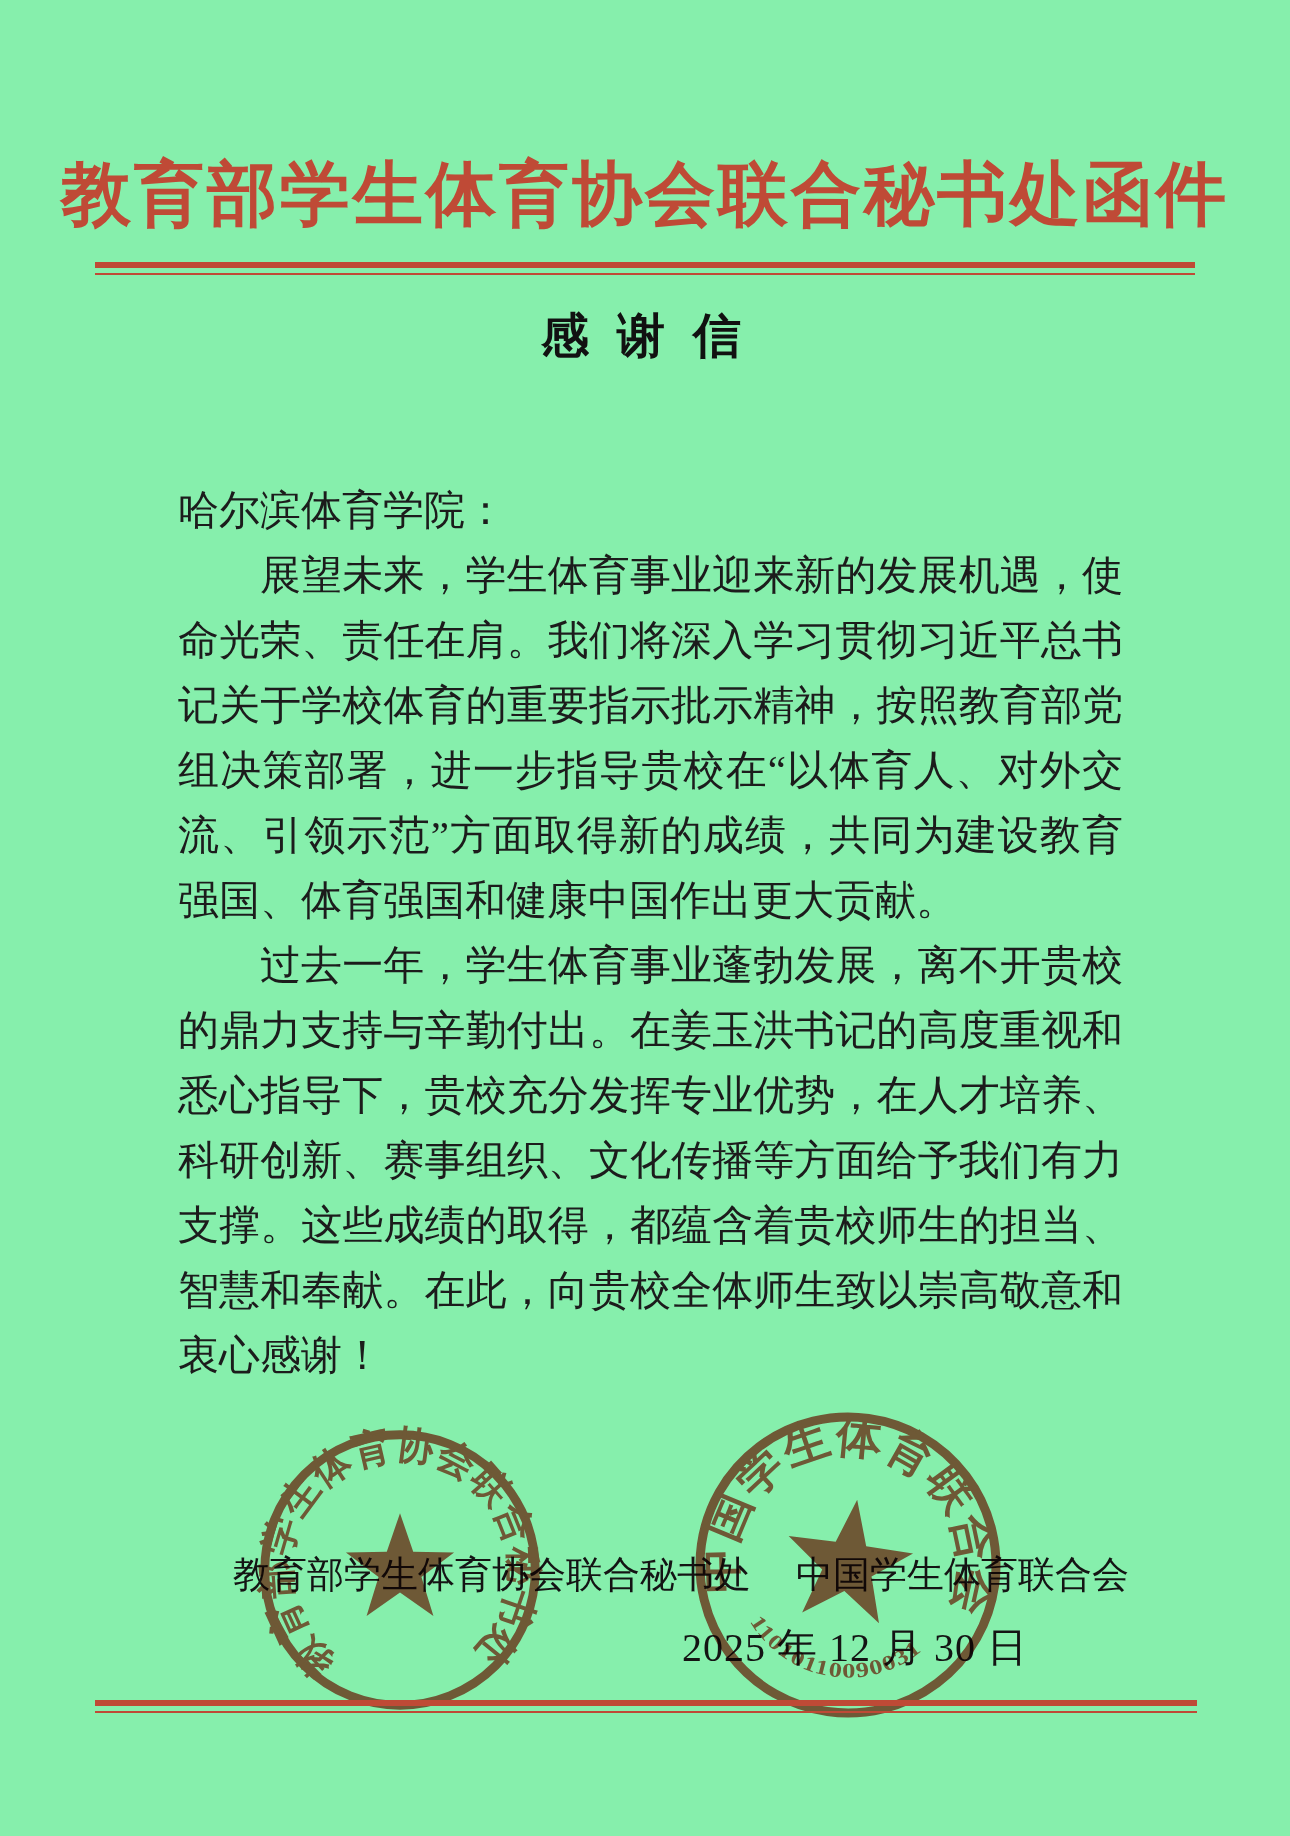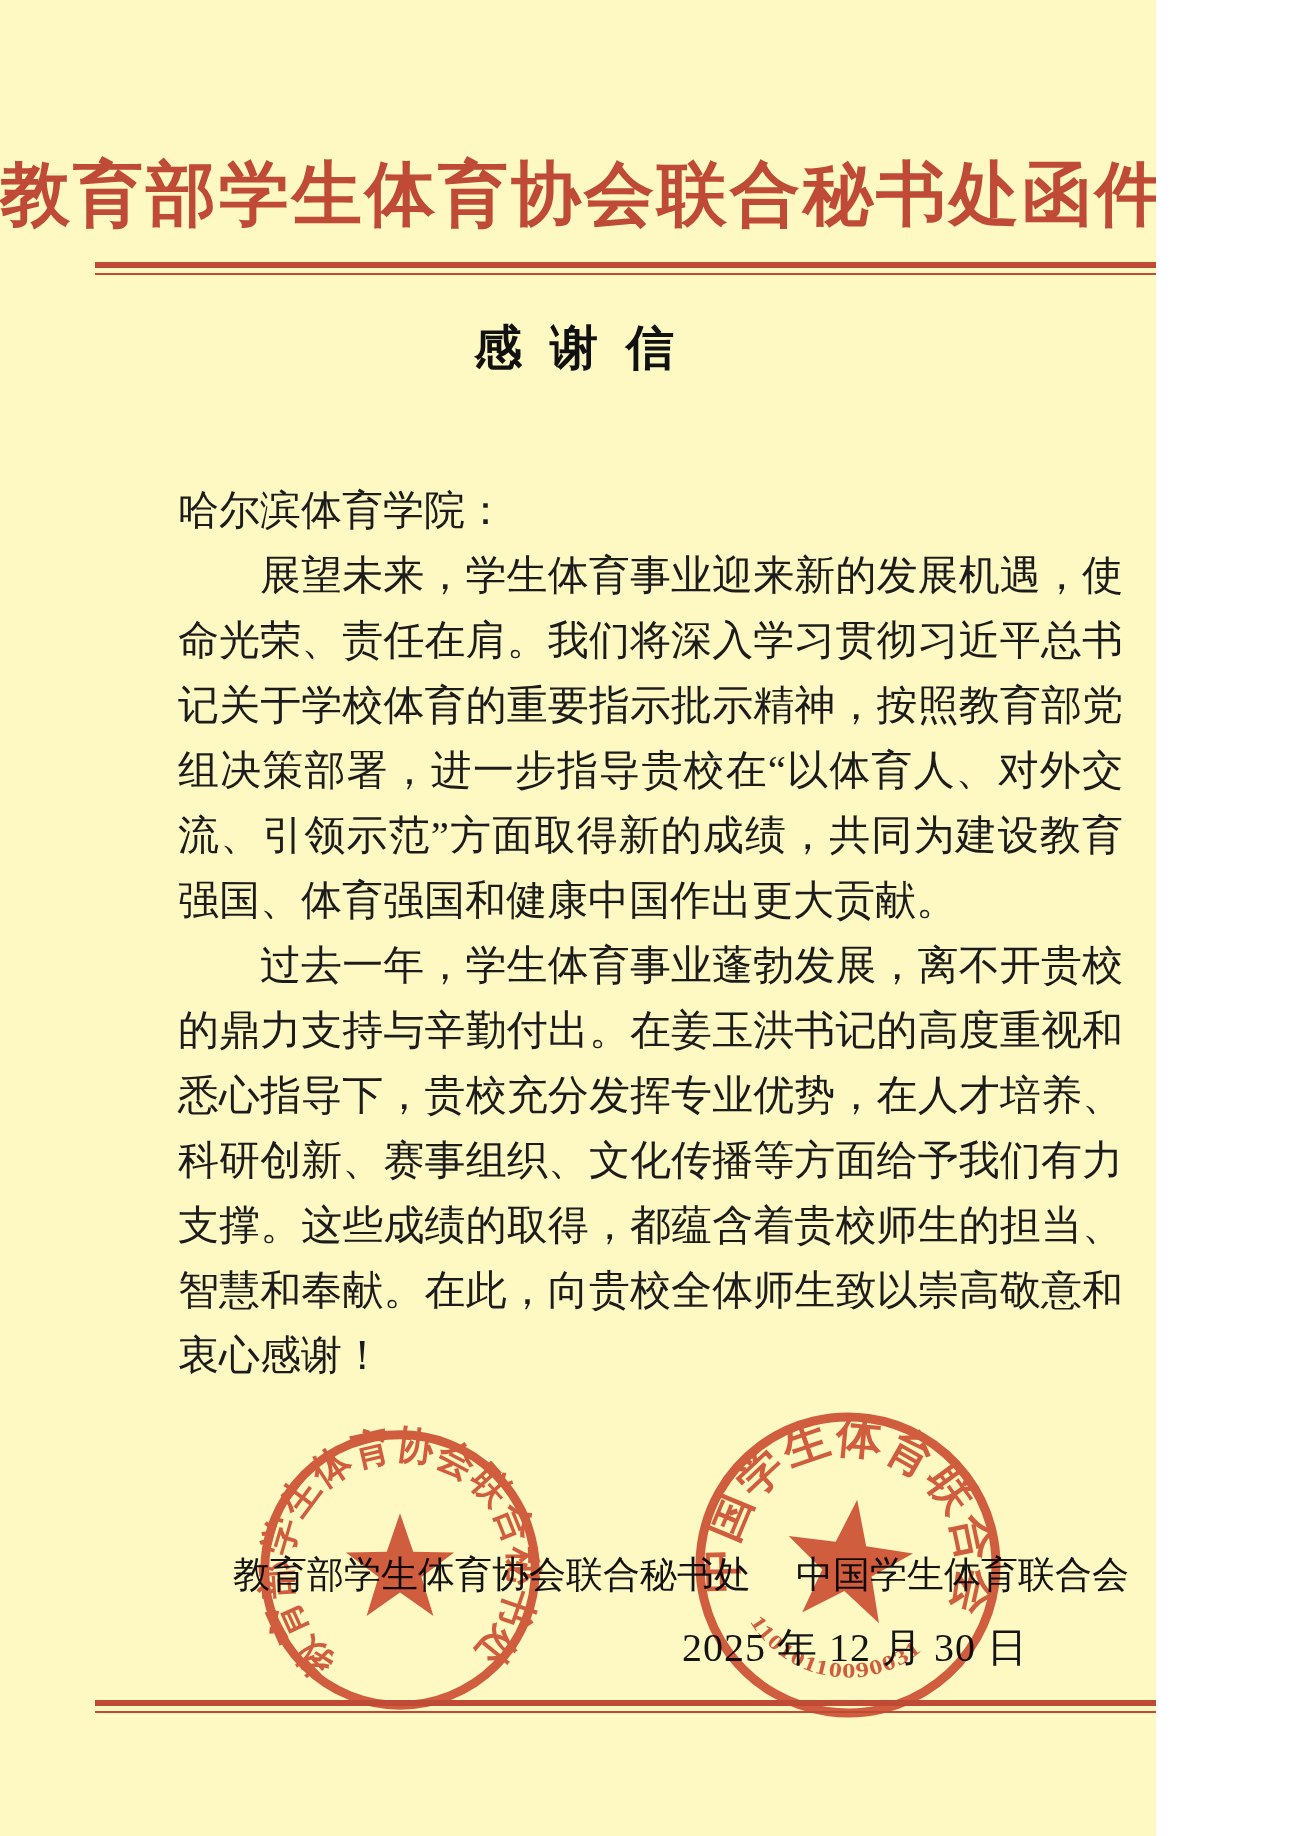--- a/index.html
+++ b/index.html
@@ -3,22 +3,22 @@
 <meta charset="utf-8">
 <style>
   :root{
     --red:#bf4a36;
     --stamp:#c8402d;
     --ink:#1c1c1c;
   }
   html,body{margin:0;padding:0;background:#ffffff;}
   .page{
     position:relative;
-    width:1156px;height:1836px;
-    background:#fef9c3;
+    width:1290px;height:1836px;
+    background:#86efac;
     overflow:hidden;
     font-family:"Liberation Serif","DejaVu Serif",serif;
     color:var(--ink);
   }
   .header-title{
     position:absolute;top:148px;left:0;right:0;
     text-align:center;
     font-size:70px;font-weight:700;
     letter-spacing:3px;
     color:var(--red);
@@ -26,21 +26,21 @@
   }
   .double-rule{
     position:absolute;
     border-top:6px solid var(--red);
     border-bottom:2px solid var(--red);
     height:5px;
   }
   .rule-top{top:262px;left:95px;width:1100px;}
   .rule-bottom{top:1700px;left:95px;width:1102px;}
   .letter-title{
-    position:absolute;top:300px;left:0;right:0;margin:16px;
+    position:absolute;top:300px;left:0;right:0;margin:4px;
     text-align:center;
     font-size:48px;font-weight:700;
     letter-spacing:8px;
     color:#111;
   }
   .body-text{
     position:absolute;top:478px;left:178px;width:945px;
     font-size:41px;line-height:65px;
     text-align:justify;
     text-justify:inter-ideograph;

